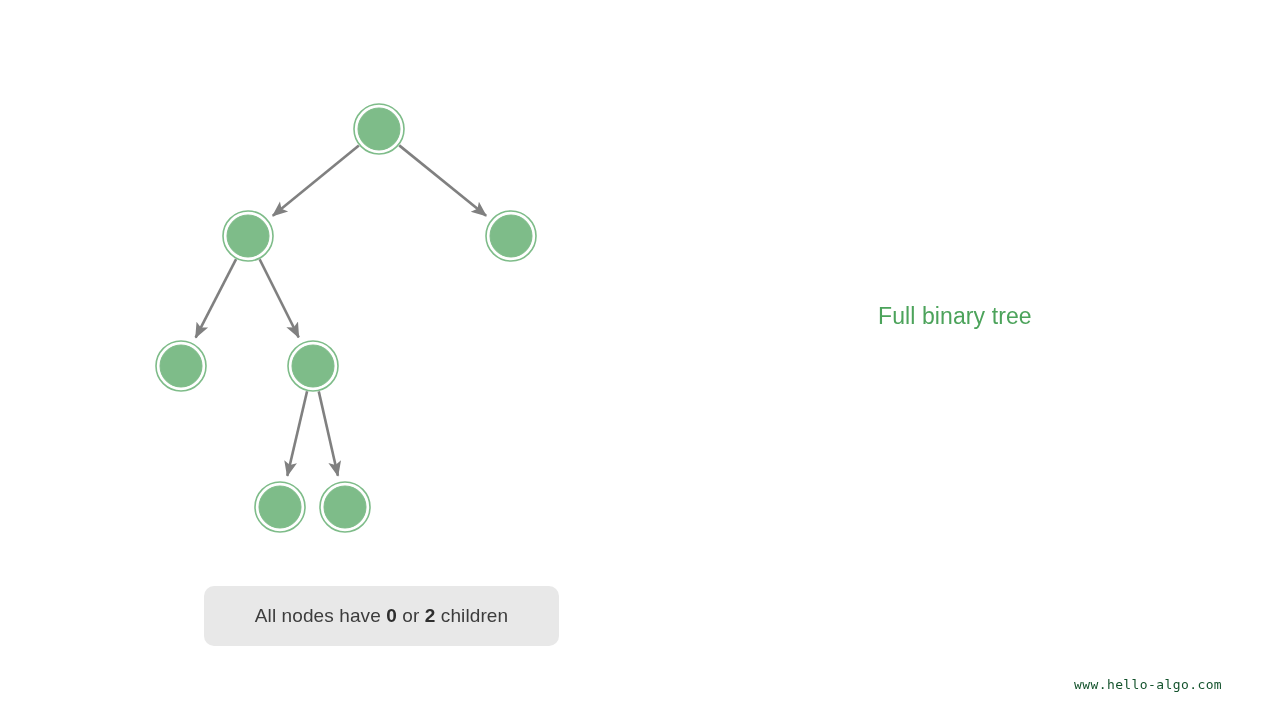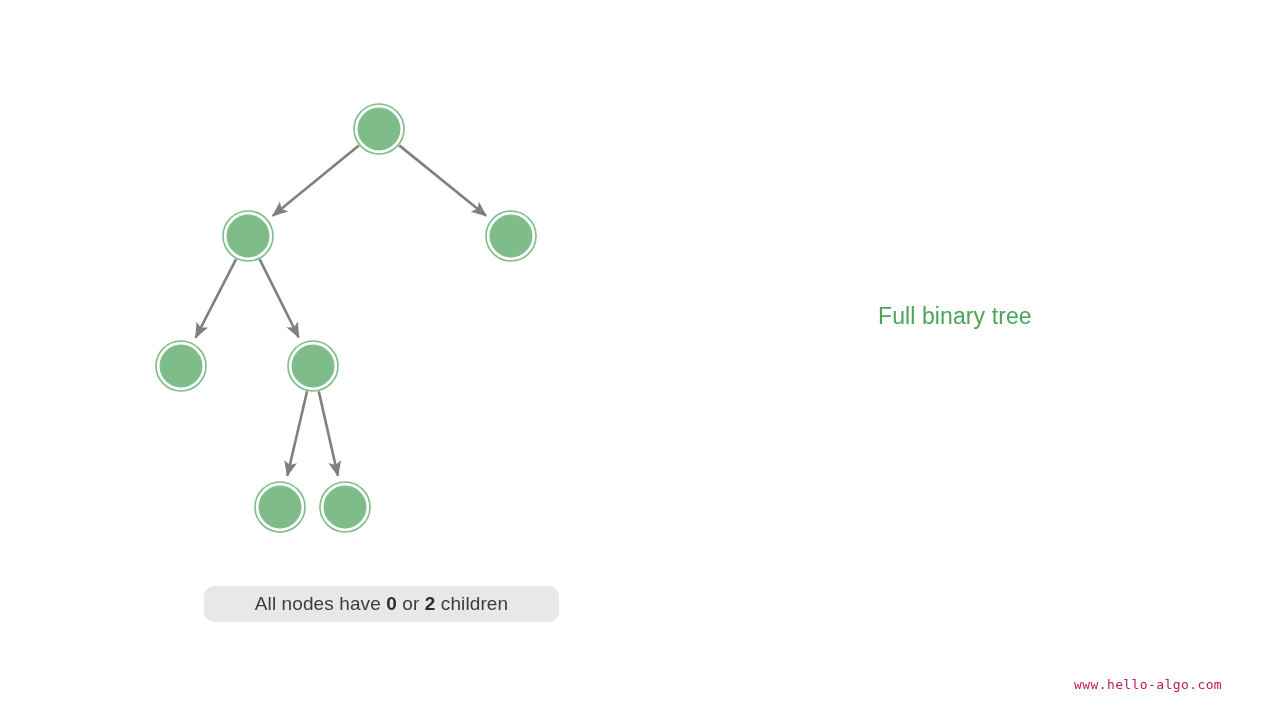--- a/index.html
+++ b/index.html
@@ -44,21 +44,21 @@
     white-space: nowrap;
     line-height: 32px;
   }
 
   
   .caption-pill {
     position: absolute;
     left: 204px;
     top: 586px;
     width: 355px;
-    height: 36px;
+    height: 60px;
     background: #E8E8E8;
     border-radius: 10px;
     display: flex;
     align-items: center;
     justify-content: center;
     box-sizing: border-box;
   }
   .caption-text {
     font-size: 19px;
     color: #3C3C3C;
@@ -70,21 +70,21 @@
     color: #2E2E2E;
   }
 
   
   .watermark {
     position: absolute;
     left: 1074px;
     top: 677px;
     font-family: "DejaVu Sans Mono", "Liberation Mono", monospace;
     font-size: 13px;
-    color: #be185d;
+    color: #14532d;
     letter-spacing: 0.4px;
     white-space: nowrap;
   }
 </style>
 </head>
 <body>
 
 <div id="canvas">
 
   <svg class="tree-svg" viewBox="0 0 1280 720" xmlns="http://www.w3.org/2000/svg">

